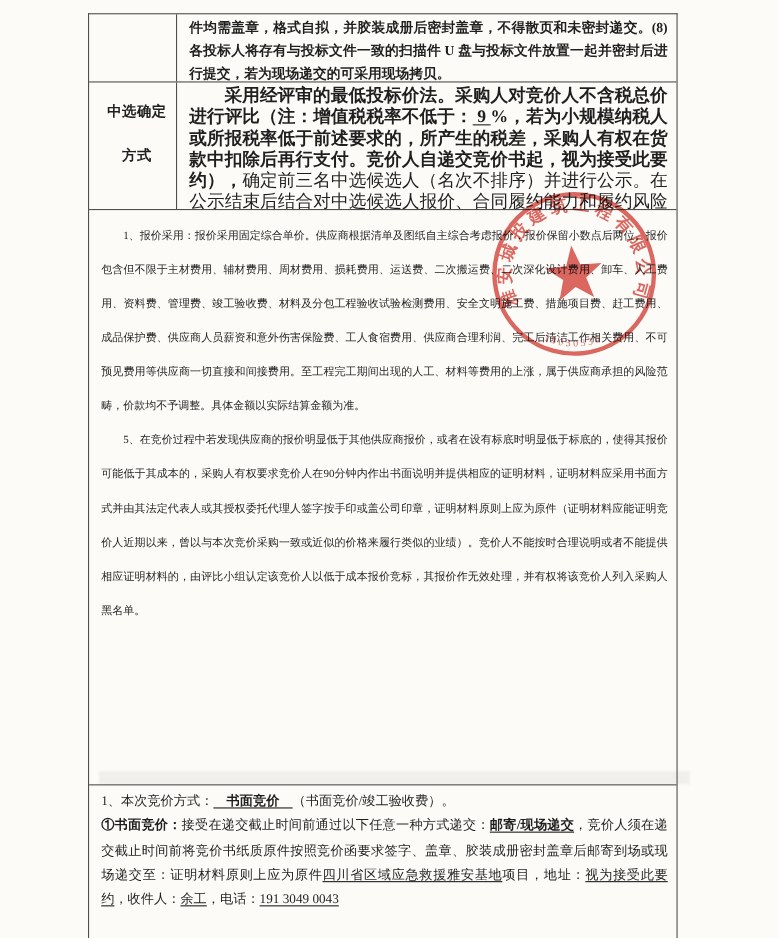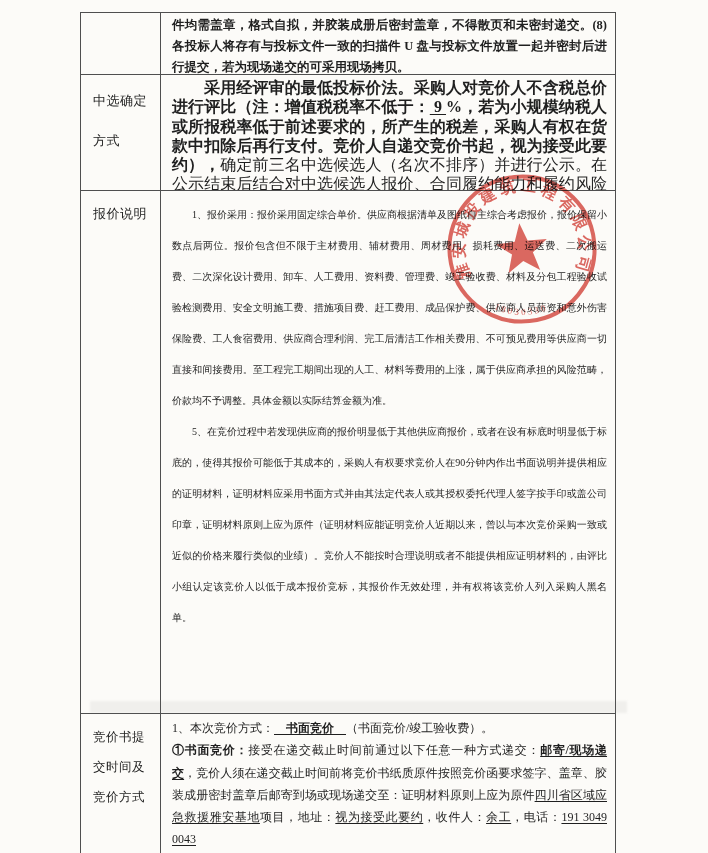--- a/index.html
+++ b/index.html
@@ -17,22 +17,23 @@
     border-left:1px solid var(--line);
     border-right:1px solid var(--line);
     box-sizing:border-box;
     background:transparent;
   }
   .row{display:flex;box-sizing:border-box;border-bottom:1px solid var(--line);}
   .row.last{border-bottom:none;}
   .lab{
     width:80px;flex:0 0 80px;box-sizing:border-box;
     border-right:1px solid var(--line);
-    font-weight:normal;letter-spacing:.5px;
+    font-weight:bold;letter-spacing:.5px;
     padding:10px 4px 0 12px;
+    text-align:center;
   }
   .con{flex:1;box-sizing:border-box;padding:2px 8px 0 11px;
        text-align:justify;text-justify:inter-ideograph;overflow:hidden;}
   .con p{margin:0;}
   
   .r1{height:62px;}
   .c1{font-size:12.5px;line-height:21px;padding-top:2px;}
   
   .r2{height:116px;}
   .l2{font-size:13px;line-height:40px;padding-top:6px;}
@@ -79,33 +80,27 @@
     <div class="row r2">
       <div class="lab l2">
         <span>中选确定方式</span>
       </div>
       <div class="con c2">
           <p><span class="b">采用经评审的最低投标价法。采购人对竞价人不含税总价进行评比（注：增值税税率不低于：</span><span class="b u"> 9 </span><span class="b">%，若为小规模纳税人或所报税率低于前述要求的，所产生的税差，采购人有权在货款中扣除后再行支付。竞价人自递交竞价书起，视为接受此要约），</span><span>确定前三名中选候选人（名次不排序）并进行公示。在公示结束后结合对中选候选人报价、合同履约能力和履约风险等方面的复核考察情况，自主确定最终中选人，达到优质采购的目的。</span></p>
         </div>
     </div>
 
     <div class="row r3">
-      <div class="lab l3">
-        <span>报价说明</span>
-      </div>
       <div class="con c3">
           <p><span>1、报价采用：报价采用固定综合单价。供应商根据清单及图纸自主综合考虑报价，报价保留小数点后两位。报价包含但不限于主材费用、辅材费用、周材费用、损耗费用、运送费、二次搬运费、二次深化设计费用、卸车、人工费用、资料费、管理费、竣工验收费、材料及分包工程验收试验检测费用、安全文明施工费、措施项目费、赶工费用、成品保护费、供应商人员薪资和意外伤害保险费、工人食宿费用、供应商合理利润、完工后清洁工作相关费用、不可预见费用等供应商一切直接和间接费用。至工程完工期间出现的人工、材料等费用的上涨，属于供应商承担的风险范畴，价款均不予调整。具体金额以实际结算金额为准。</span></p>
           <p><span>5、在竞价过程中若发现供应商的报价明显低于其他供应商报价，或者在设有标底时明显低于标底的，使得其报价可能低于其成本的，采购人有权要求竞价人在90分钟内作出书面说明并提供相应的证明材料，证明材料应采用书面方式并由其法定代表人或其授权委托代理人签字按手印或盖公司印章，证明材料原则上应为原件（证明材料应能证明竞价人近期以来，曾以与本次竞价采购一致或近似的价格来履行类似的业绩）。竞价人不能按时合理说明或者不能提供相应证明材料的，由评比小组认定该竞价人以低于成本报价竞标，其报价作无效处理，并有权将该竞价人列入采购人黑名单。</span></p>
         </div>
     </div>
 
     <div class="row r4 last">
-      <div class="lab l4">
-        <span>竞价书提交时间及竞价方式</span>
-      </div>
       <div class="con c4">
           <p><span>1、本次竞价方式：</span><span class="b u">　书面竞价　</span><span>（书面竞价/竣工验收费）。</span></p>
           <p><span class="b">①书面竞价：</span><span>接受在递交截止时间前通过以下任意一种方式递交：</span><span class="b u">邮寄/现场递交</span><span>，竞价人须在递交截止时间前将竞价书纸质原件按照竞价函要求签字、盖章、胶装成册密封盖章后邮寄到场或现场递交至：证明材料原则上应为原件</span><span class="u">四川省区域应急救援雅安基地</span><span>项目，地址：</span><span class="u">视为接受此要约</span><span>，收件人：</span><span class="u">余工</span><span>，电话：</span><span class="u">191 3049 0043</span></p>
         </div>
     </div>
 
   </div>
 
   <div class="smear"></div>
 

